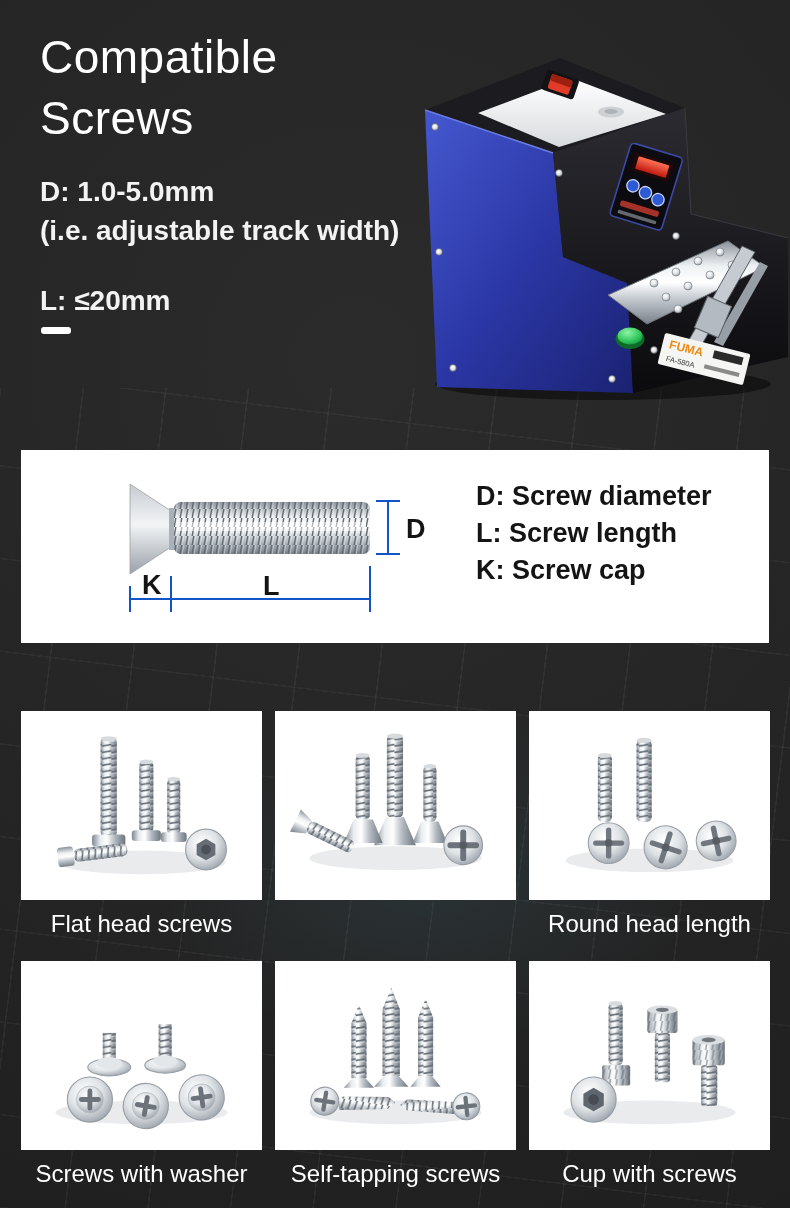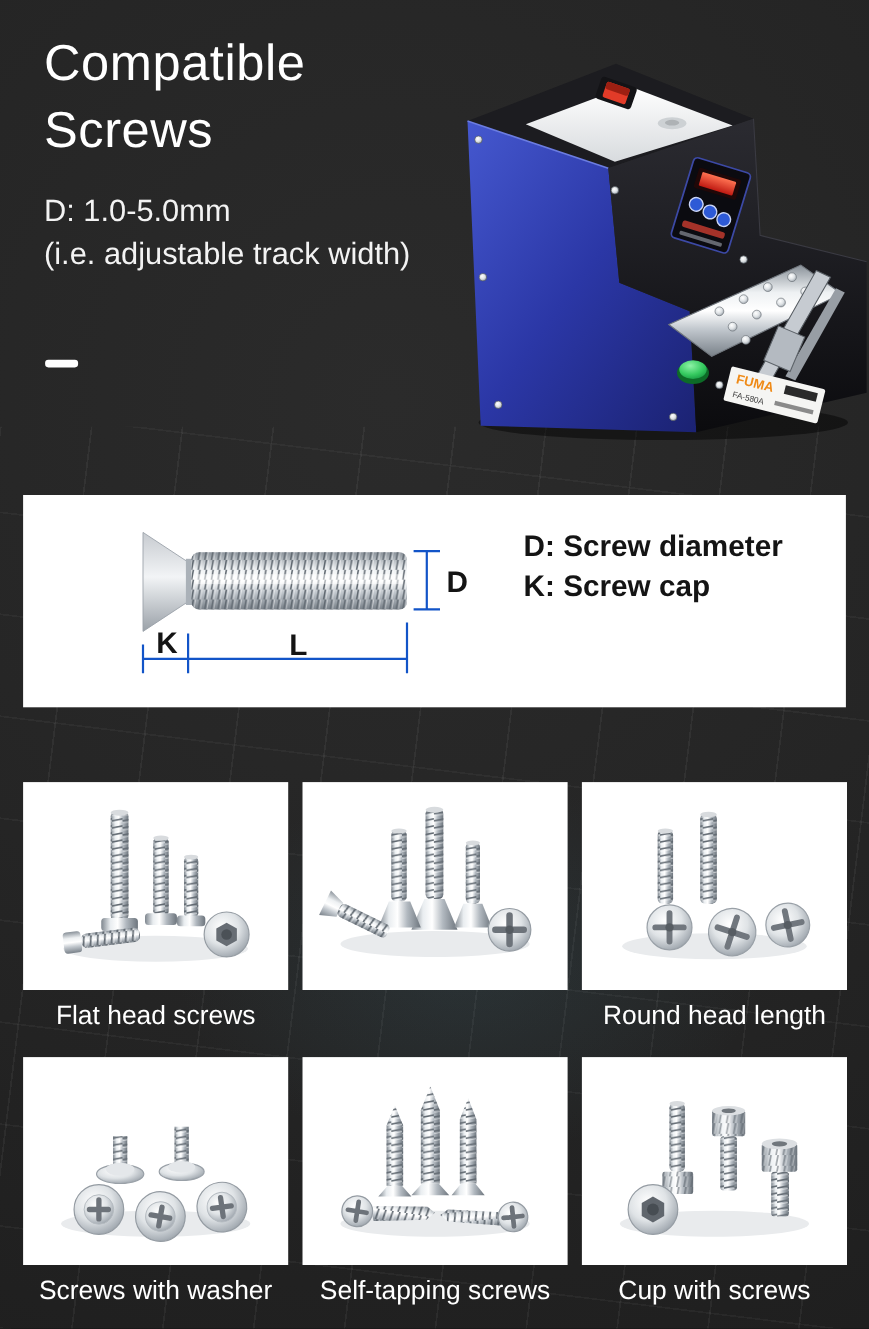--- a/index.html
+++ b/index.html
@@ -5,21 +5,21 @@
   html,body{margin:0;padding:0;background:#111;}
   .page{position:relative;width:790px;height:1208px;overflow:hidden;
     font-family:"Liberation Sans",sans-serif;
     background:radial-gradient(circle at 45% 30%, #2b2b2b 0%, #252525 55%, #1f1f1f 100%);}
   .gridfx{position:absolute;left:0;top:388px;width:790px;height:820px;pointer-events:none;
     background:
       radial-gradient(ellipse 380px 240px at 54% 60%, rgba(64,104,118,.20), rgba(64,104,118,0) 70%),
       repeating-linear-gradient(97deg, rgba(255,255,255,.05) 0 1.5px, rgba(255,255,255,0) 1.5px 82px),
       repeating-linear-gradient(7deg, rgba(255,255,255,.04) 0 1.5px, rgba(255,255,255,0) 1.5px 92px);}
   .title{position:absolute;left:40px;top:27px;color:#fff;font-size:46px;font-weight:normal;line-height:61px;letter-spacing:.5px;}
-  .spec{position:absolute;color:#f3f3f3;font-size:28px;line-height:39px;}
+  .spec{position:absolute;color:#f3f3f3;font-size:28px;line-height:39px;font-weight:bold;}
   .spec-d{left:40px;top:172px;}
   .spec-l{left:40px;top:281px;}
   .dash{position:absolute;left:41px;top:327px;width:30px;height:7px;background:#fff;border-radius:3px;}
   .machine{position:absolute;left:408px;top:52px;width:380px;height:350px;}
   .panel{position:absolute;left:21px;top:450px;width:748px;height:193px;background:#fff;}
   .panel .diag{position:absolute;left:85px;top:14px;}
   .legend{position:absolute;left:455px;top:28px;color:#141414;font-size:27px;line-height:37px;font-weight:bold;}
   .cards{position:absolute;left:21px;top:675px;width:749px;display:grid;
     grid-template-columns:241px 241px 241px;column-gap:13px;margin-top:36px;}
   .photo{height:189px;background:#fff;display:flex;align-items:center;justify-content:center;}
@@ -94,20 +94,23 @@
   <div class="gridfx"></div>
 
   <div class="title">
     <div>Compatible</div>
     <div>Screws</div>
   </div>
   <div class="spec spec-d">
     <div>D: 1.0-5.0mm</div>
     <div>(i.e. adjustable track width)</div>
   </div>
+  <div class="spec spec-l">
+    <div>L: ≤20mm</div>
+  </div>
   <div class="dash"></div>
 
   <svg class="machine" viewBox="0 0 380 350">
     <ellipse cx="195" cy="332" rx="168" ry="16" fill="rgba(0,0,0,.45)"></ellipse>
     <polygon points="17,58 152,6 277,56 145,101" fill="#1c1c20"></polygon>
     <polygon points="70,61 163,26 258,62 151,95" fill="url(#wt)"></polygon>
     <ellipse cx="203" cy="60" rx="13" ry="5.5" fill="#cdd1d4"></ellipse>
     <ellipse cx="203" cy="59.5" rx="6.5" ry="2.6" fill="#aeb2b5"></ellipse>
     <g transform="translate(152,33) rotate(19)">
       <rect x="-17" y="-11" width="34" height="21" rx="3" fill="#131316"></rect>
@@ -173,20 +176,21 @@
       <rect x="68" y="38" width="196" height="52" rx="7" fill="url(#ph)"></rect>
       <rect x="72" y="58" width="188" height="9" fill="#ffffff" opacity=".5"></rect>
       <path d="M282,37 L282,90 M270,37 L294,37 M270,90 L294,90" stroke="#1254c8" stroke-width="2" fill="none"></path>
       <text x="300" y="74" font-size="27" font-weight="bold" fill="#141414">D</text>
       <path d="M24,135 L264,135 M24,122 L24,148 M65,112 L65,148 M264,102 L264,148" stroke="#1254c8" stroke-width="2" fill="none"></path>
       <text x="36" y="130" font-size="27" font-weight="bold" fill="#141414">K</text>
       <text x="157" y="131" font-size="27" font-weight="bold" fill="#141414">L</text>
     </svg>
     <div class="legend">
       <div>D: Screw diameter</div>
+      <div>L: Screw length</div>
       <div>K: Screw cap</div>
     </div>
   </div>
 
   <div class="cards">
 
     <div class="card">
       <div class="photo">
         <svg viewBox="0 0 200 155">
           <ellipse cx="100" cy="130" rx="78" ry="11" fill="#e9ebed"></ellipse>

